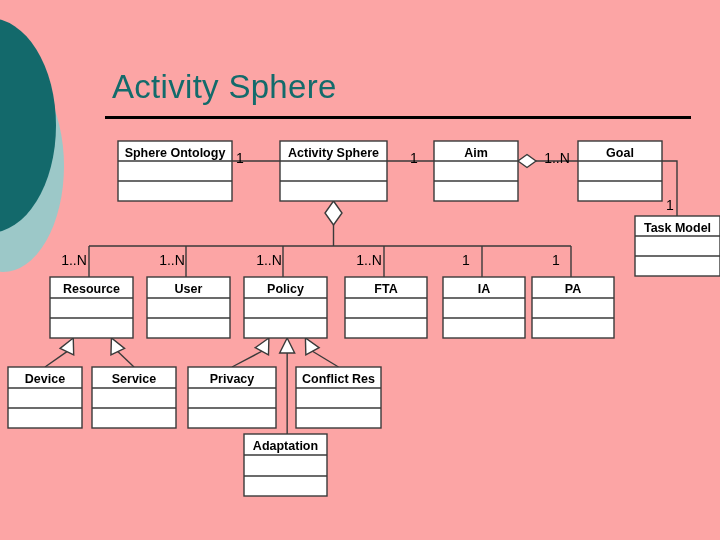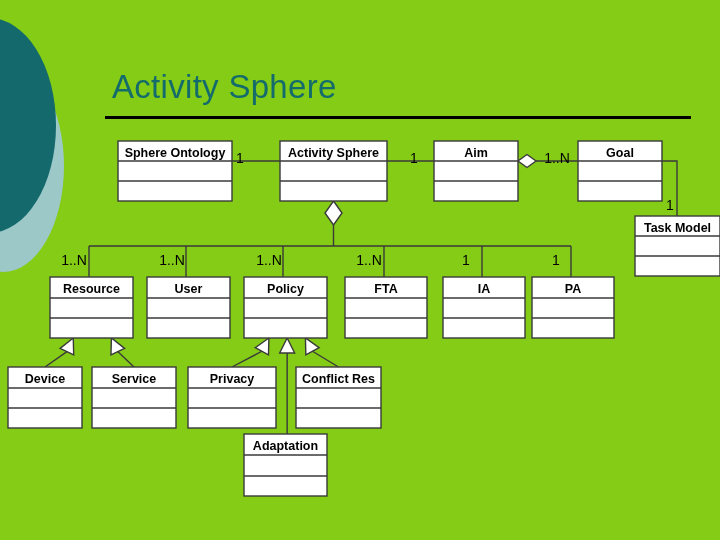--- a/index.html
+++ b/index.html
@@ -4,21 +4,21 @@
 <style>
   html, body {
     margin: 0;
     padding: 0;
     background: #ffffff;
   }
   #slide {
     position: relative;
     width: 720px;
     height: 540px;
-    background: #84cc16;
+    background: #fca5a5;
     overflow: hidden;
     font-family: "Liberation Sans", sans-serif;
   }
   
   .deco-circle {
     position: absolute;
     border-radius: 50%;
     pointer-events: none;
   }
   #deco-circle-light {

